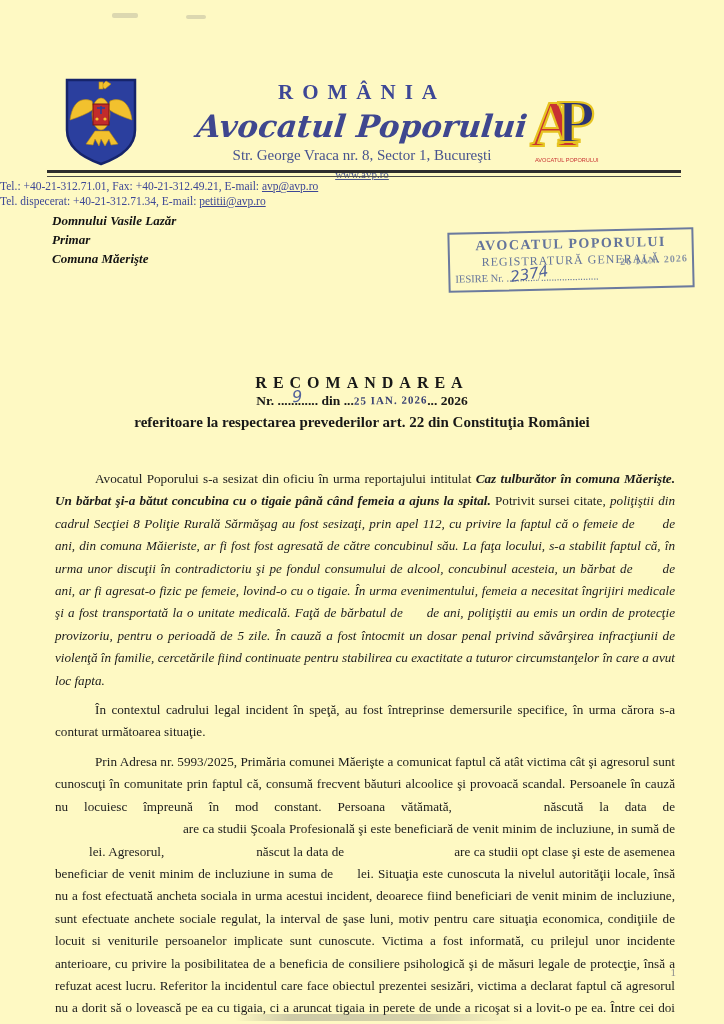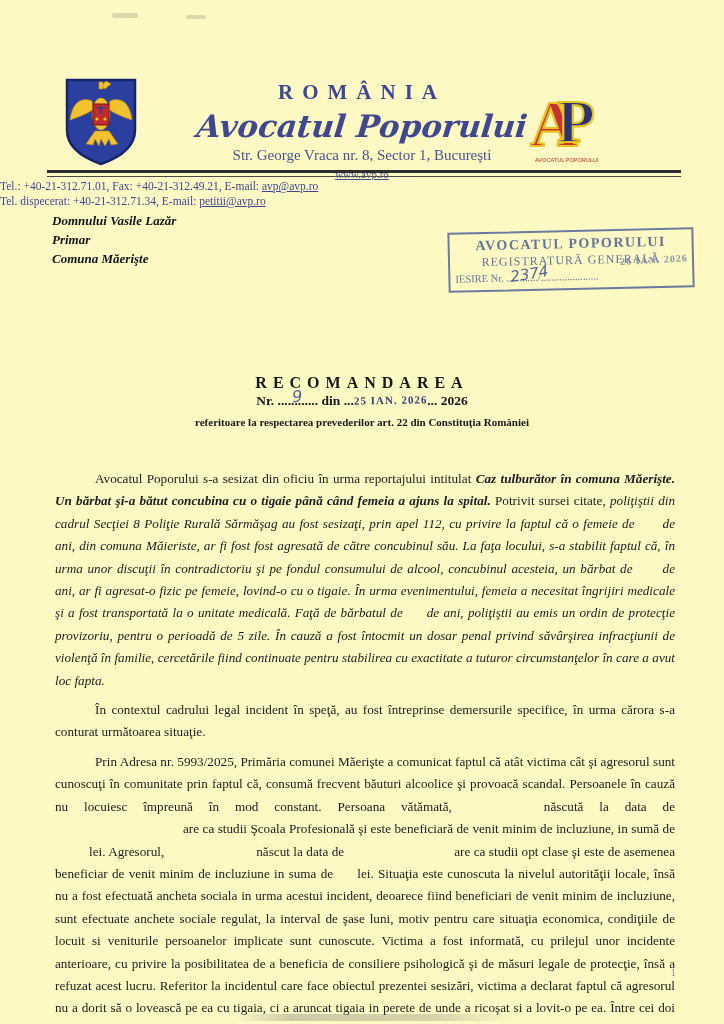--- a/index.html
+++ b/index.html
@@ -55,21 +55,21 @@
   }
   
   .title-block{position:absolute;left:60px;right:60px;top:374px;text-align:center;color:#181818;}
   .rec-title{font-size:16px;font-weight:bold;letter-spacing:6px;}
   .nr-line{font-size:13.5px;font-weight:bold;margin-top:1px;}
   .nr-val{position:absolute;left:14px;top:-6px;font-size:16px;transform:rotate(-4deg);}
   .date-stamp-inline{
     display:inline-block;font-size:11px;font-weight:bold;letter-spacing:1px;
     color:#3c4474;transform:rotate(-1deg) translateY(-1px);
   }
-  .subtitle{font-size:11px;font-weight:bold;line-height:18px;margin-top:4px;text-align:center;}
+  .subtitle{font-size:15px;font-weight:bold;line-height:18px;margin-top:4px;text-align:center;}
   
   .doc-body{
     position:absolute;left:48px;right:42px;top:461px;
     font-size:13.2px;line-height:22.4px;text-align:justify;color:#1c1c1c;
   }
   .para{margin:7px;text-indent:40px;}
   .para .b{font-weight:bold;}
   .para .i{font-style:italic;}
   .gap{display:inline-block;}
   

